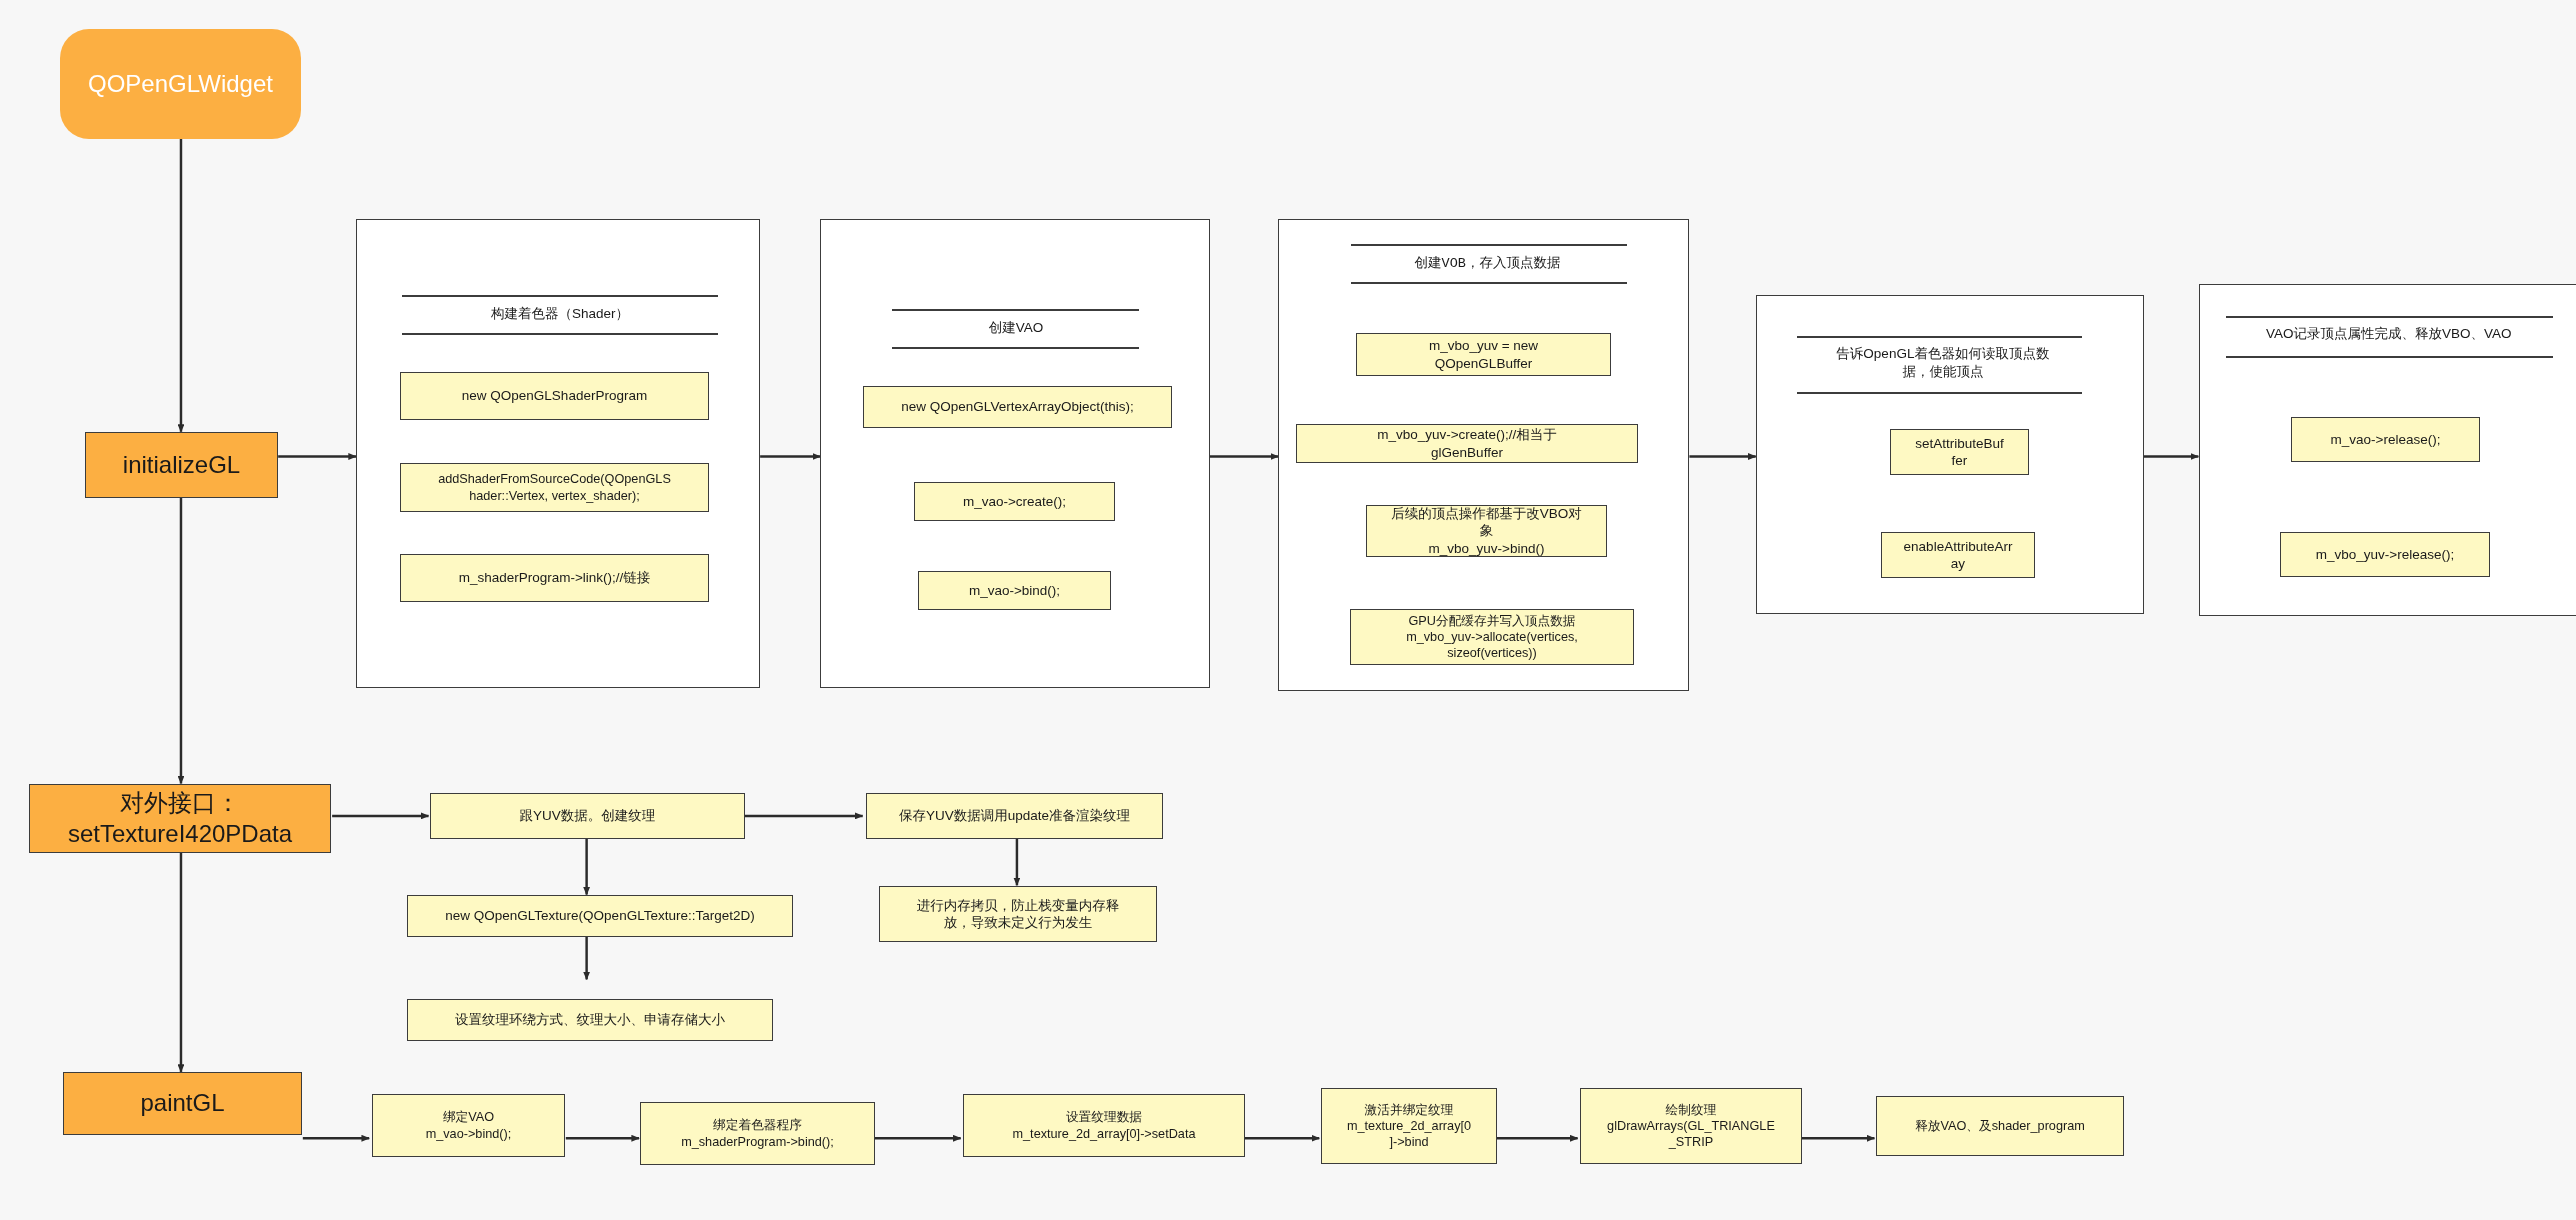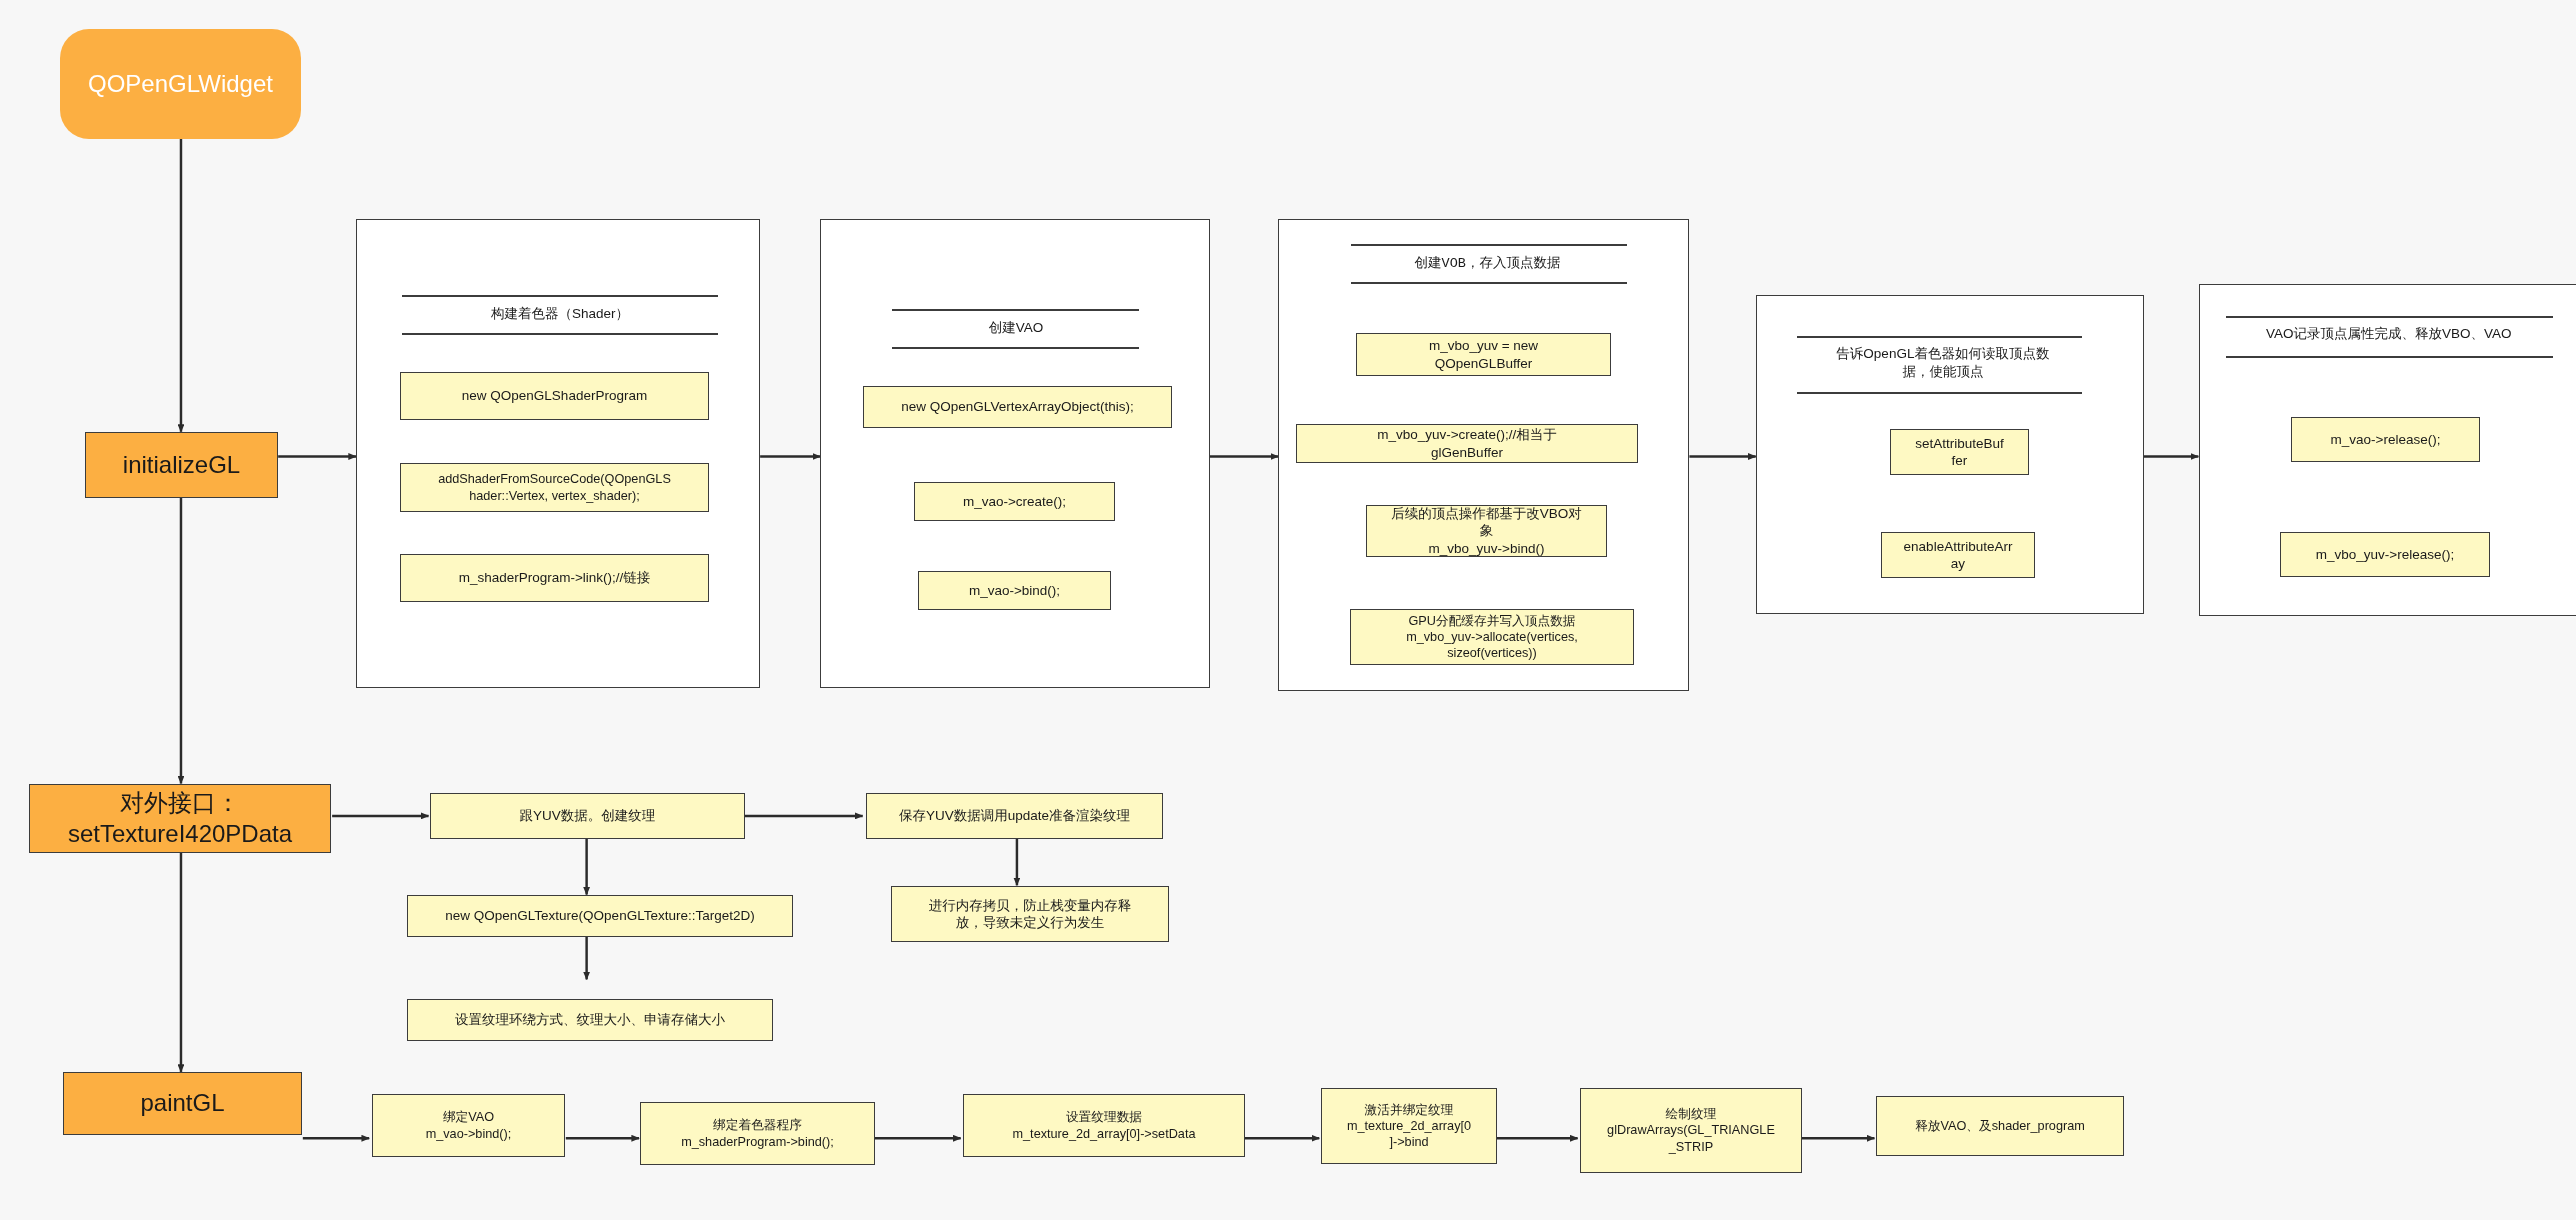--- a/index.html
+++ b/index.html
@@ -203,31 +203,31 @@
     <div class="subgraph-title fs17" style="left:10.8px; top:40px; width:356px;">VAO记录顶点属性完成、释放VBO、VAO</div>
     <div class="rule" style="left:25.5px; top:71px; width:327px;"></div>
   </div>
   <div class="node fs17" style="left:2291px; top:417px; width:189px; height:45px;">m_vao-&gt;release();</div>
   <div class="node fs17" style="left:2280px; top:532px; width:210px; height:45px;">m_vbo_yuv-&gt;release();</div>
 
   <div class="node fs17" style="left:430px; top:793px; width:315px; height:46px;">跟YUV数据。创建纹理</div>
   <div class="node fs17" style="left:407px; top:895px; width:386px; height:42px;">new QOpenGLTexture(QOpenGLTexture::Target2D)</div>
   <div class="node fs17" style="left:407px; top:980px; width:366px; height:42px;margin-top:19px;">设置纹理环绕方式、纹理大小、申请存储大小</div>
   <div class="node fs17" style="left:866px; top:793px; width:297px; height:46px;">保存YUV数据调用update准备渲染纹理</div>
-  <div class="node fs17" style="left:879px; top:886px; width:278px; height:56px;margin-left:12px;">进行内存拷贝，防止栈变量内存释
+  <div class="node fs17" style="left:879px; top:886px; width:278px; height:56px;">进行内存拷贝，防止栈变量内存释
 放，导致未定义行为发生</div>
 
   <div class="node fs16" style="left:372px; top:1094px; width:193px; height:63px;">绑定VAO
 m_vao-&gt;bind();</div>
   <div class="node fs16" style="left:640px; top:1102px; width:235px; height:63px;">绑定着色器程序
 m_shaderProgram-&gt;bind();</div>
   <div class="node fs16" style="left:963px; top:1094px; width:282px; height:63px;">设置纹理数据
 m_texture_2d_array[0]-&gt;setData</div>
   <div class="node fs16" style="left:1321px; top:1088px; width:176px; height:76px;">激活并绑定纹理
 m_texture_2d_array[0
 ]-&gt;bind</div>
-  <div class="node fs16" style="left:1580px; top:1088px; width:222px; height:85px;">绘制纹理
+  <div class="node fs16" style="left:1580px; top:1088px; width:222px; height:76px;">绘制纹理
 glDrawArrays(GL_TRIANGLE
 _STRIP</div>
   <div class="node fs16" style="left:1876px; top:1096px; width:248px; height:60px;">释放VAO、及shader_program</div>
 
 </div>
 
 
 </body></html>

